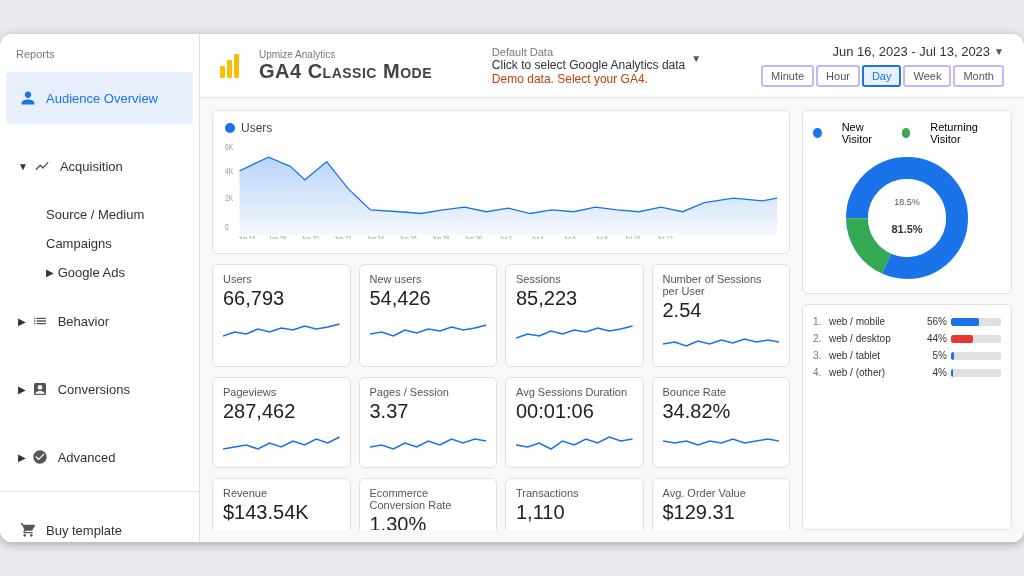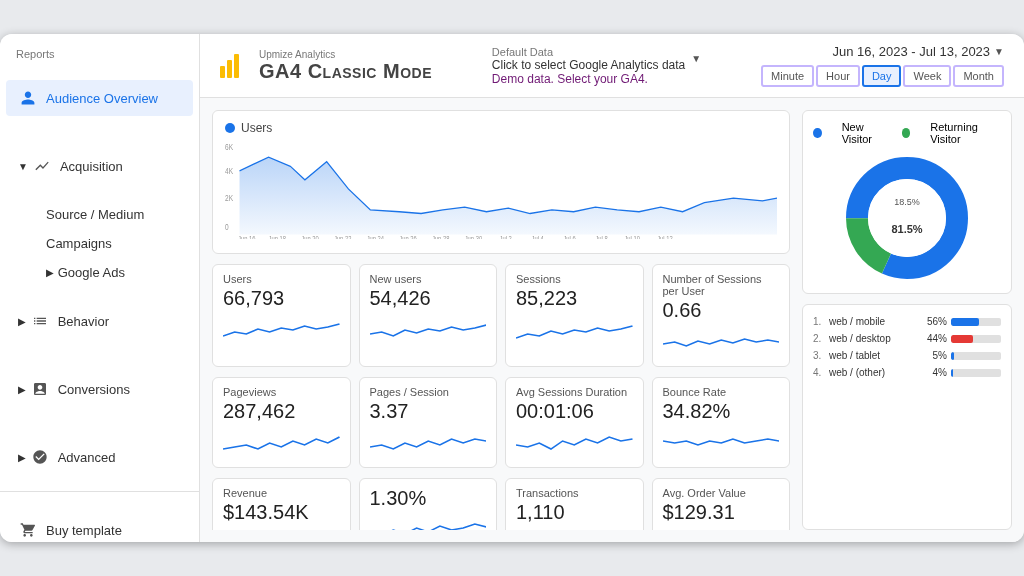--- a/index.html
+++ b/index.html
@@ -2,21 +2,21 @@
 <html><head>
   <meta charset="utf-8">
   <style>
     * { box-sizing: border-box; margin: 0; padding: 0; }
     body { font-family: Arial, sans-serif; background: #e8eaed; display: flex; align-items: center; justify-content: center; min-height: 100vh; }
     .app-frame { width: 1024px; height: 508px; background: #f1f3f4; border-radius: 12px; overflow: hidden; display: flex; box-shadow: 0 2px 10px rgba(0,0,0,0.3); justify-content: flex-end; }
 
     
     .sidebar { width: 200px; background: #fff; border-right: 1px solid #e0e0e0; display: flex; flex-direction: column; padding: 8px 0; flex-shrink: 0; }
     .sidebar-reports-label { font-size: 11px; color: #777; padding: 6px 16px 4px; }
-    .sidebar-item { display: flex; align-items: center; padding: 8px 12px; cursor: pointer; border-radius: 4px; margin: 16px 6px; font-size: 13px; color: #333; }
+    .sidebar-item { display: flex; align-items: center; padding: 16px 12px; cursor: pointer; border-radius: 4px; margin: 8px 6px; font-size: 13px; color: #333; }
     .sidebar-item.active { background: #e8f0fe; color: #1a73e8; }
     .sidebar-item .icon { width: 20px; height: 20px; margin-right: 8px; display: inline-flex; align-items: center; justify-content: center; flex-shrink: 0; }
     .sidebar-sub-item { padding: 6px 12px 6px 40px; font-size: 13px; color: #333; cursor: pointer; border-radius: 4px; margin: 1px 6px; }
     .sidebar-bottom { margin-top: auto; border-top: 1px solid #e0e0e0; padding-top: 4px; }
     .collapse-btn { display: flex; align-items: center; justify-content: flex-end; padding: 6px 12px; cursor: pointer; }
 
     
     .main { flex: 1; display: flex; flex-direction: column; overflow: hidden; }
 
     
@@ -27,21 +27,21 @@
     .logo-bar-1 { width: 5px; height: 12px; }
     .logo-bar-2 { width: 5px; height: 18px; }
     .logo-bar-3 { width: 5px; height: 24px; }
     .header-title-group { }
     .header-subtitle { font-size: 10px; color: #777; }
     .header-title { font-size: 20px; font-weight: 600; color: #444; letter-spacing: 0.5px; font-variant: small-caps; }
     .header-center { display: flex; flex-direction: column; align-items: flex-start; }
     .header-datasource { display: flex; align-items: center; gap: 6px; }
     .header-datasource-label { font-size: 11px; color: #777; }
     .header-datasource-value { font-size: 12px; color: #333; font-weight: 500; cursor: pointer; }
-    .header-demo-note { font-size: 12px; color: #701a75; }
+    .header-demo-note { font-size: 12px; color: #c2410c; }
     .header-right { display: flex; flex-direction: column; align-items: flex-end; gap: 6px; }
     .date-range { display: flex; align-items: center; gap: 4px; font-size: 13px; color: #333; font-weight: 500; cursor: pointer; }
     .time-granularity { display: flex; gap: 2px; }
     .time-btn { padding: 3px 8px; font-size: 11px; border: 2px solid #c4b5fd; border-radius: 3px; background: #fff; cursor: pointer; color: #555; }
     .time-btn.active { background: #e8f0fe; color: #1a73e8; border-color: #1a73e8; }
     .dropdown-arrow { font-size: 10px; color: #555; }
 
     
     .content { display: flex; flex: 1; overflow: hidden; background: #f8f9fa; padding: 12px; gap: 12px; }
     .left-content { flex: 1; display: flex; flex-direction: column; gap: 10px; overflow: hidden; }
@@ -270,21 +270,21 @@
           </div>
           <div class="stat-card">
             <div class="stat-label">Sessions</div>
             <div class="stat-value">85,223</div>
             <svg class="sparkline" viewBox="0 0 100 28" preserveAspectRatio="none">
                 <polyline points="0,24 10,20 20,22 30,17 40,20 50,16 60,18 70,14 80,17 90,15 100,12" fill="none" stroke="#1a73e8" stroke-width="1.5"></polyline>
               </svg>
           </div>
           <div class="stat-card">
             <div class="stat-label">Number of Sessions per User</div>
-            <div class="stat-value">0.66</div>
+            <div class="stat-value">2.54</div>
             <svg class="sparkline" viewBox="0 0 100 28" preserveAspectRatio="none">
                 <polyline points="0,18 10,16 20,20 30,15 40,18 50,14 60,17 70,13 80,16 90,14 100,16" fill="none" stroke="#1a73e8" stroke-width="1.5"></polyline>
               </svg>
           </div>
         </div>
 
         <div class="stats-grid">
           <div class="stat-card">
             <div class="stat-label">Pageviews</div>
             <div class="stat-value">287,462</div>
@@ -317,20 +317,21 @@
 
         <div class="stats-grid">
           <div class="stat-card">
             <div class="stat-label">Revenue</div>
             <div class="stat-value">$143.54K</div>
             <svg class="sparkline" viewBox="0 0 100 28" preserveAspectRatio="none">
                 <polyline points="0,20 10,18 20,24 30,14 40,20 50,12 60,18 70,10 80,16 90,12 100,14" fill="none" stroke="#1a73e8" stroke-width="1.5"></polyline>
               </svg>
           </div>
           <div class="stat-card">
+            <div class="stat-label">Ecommerce Conversion Rate</div>
             <div class="stat-value">1.30%</div>
             <svg class="sparkline" viewBox="0 0 100 28" preserveAspectRatio="none">
                 <polyline points="0,18 10,22 20,16 30,20 40,14 50,18 60,12 70,16 80,14 90,10 100,13" fill="none" stroke="#1a73e8" stroke-width="1.5"></polyline>
               </svg>
           </div>
           <div class="stat-card">
             <div class="stat-label">Transactions</div>
             <div class="stat-value">1,110</div>
             <svg class="sparkline" viewBox="0 0 100 28" preserveAspectRatio="none">
                 <polyline points="0,22 10,18 20,24 30,14 40,22 50,10 60,20 70,14 80,22 90,12 100,16" fill="none" stroke="#1a73e8" stroke-width="1.5"></polyline>

